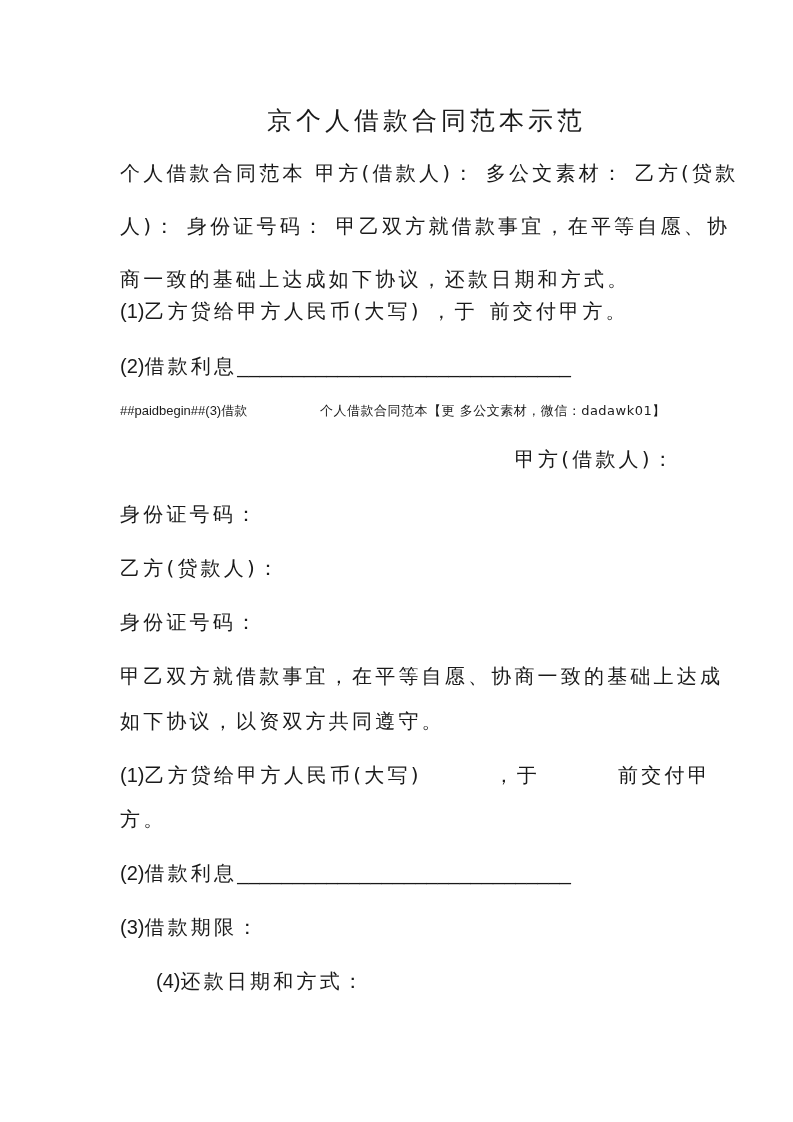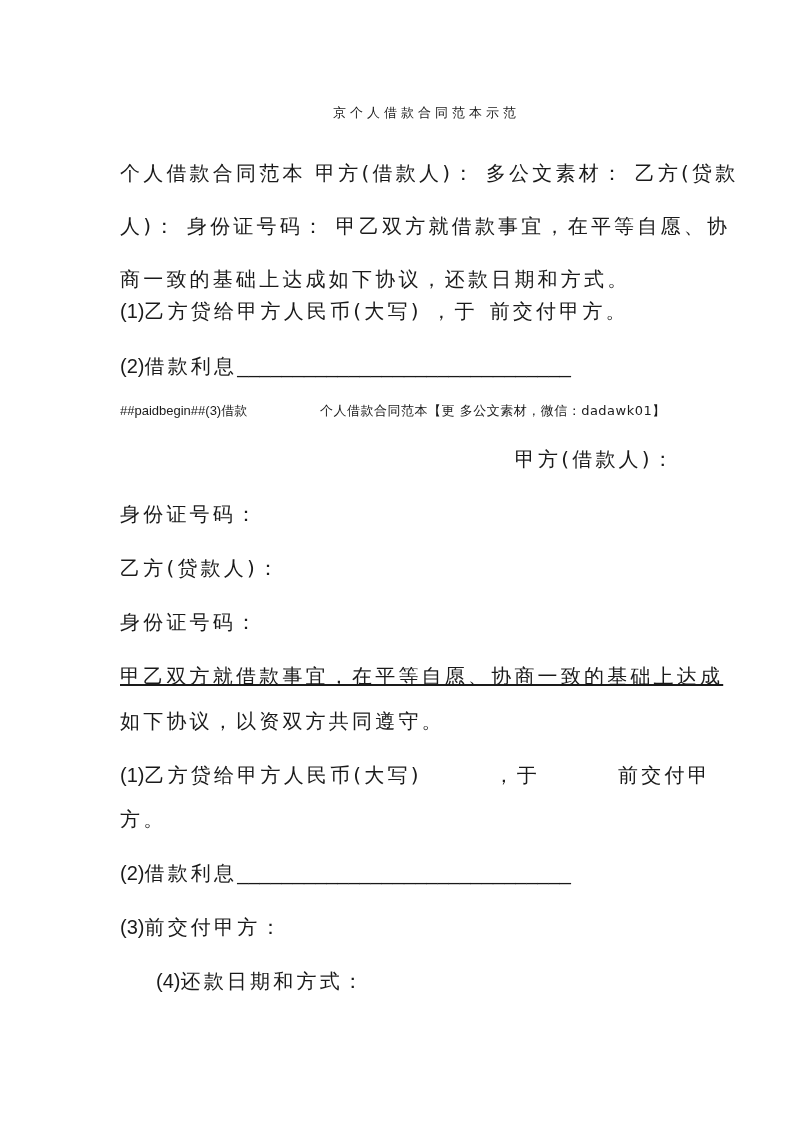--- a/index.html
+++ b/index.html
@@ -21,21 +21,21 @@
       width: 793px;
       height: 1122px;
       background: #ffffff;
     }
     .title {
       position: absolute;
       top: 104px;
       left: 0;
       width: 793px;
       text-align: center;
-      font-size: 13px;
+      font-size: 25px;
       letter-spacing: 4px;
       padding-left: 60px;
       box-sizing: border-box;
     }
     .line {
       position: absolute;
       left: 120px;
       width: 556px;
       font-size: 20px;
       letter-spacing: 3.2px;
@@ -93,33 +93,33 @@
   <div class="small">
     <span class="left">##paidbegin##(3)借款</span>
     <span class="right">个人借款合同范本【更  多公文素材，微信：dadawk01】</span>
   </div>
 
   <div class="line" style="top:446px;text-align:right;">甲方(借款人)：</div>
   <div class="line" style="top:501px;">身份证号码：</div>
   <div class="line" style="top:555px;">乙方(贷款人)：</div>
   <div class="line" style="top:609px;">身份证号码：</div>
 
-  <div class="line justify" style="top:663px;text-decoration:underline;">甲乙双方就借款事宜，在平等自愿、协商一致的基础上达成</div>
+  <div class="line justify" style="top:663px;">甲乙双方就借款事宜，在平等自愿、协商一致的基础上达成</div>
   <div class="line" style="top:708px;">如下协议，以资双方共同遵守。</div>
 
   <div class="line" style="top:762px;">
     <span class="num">(1)</span><span>乙方贷给甲方人民币(大写)</span><span class="gap" style="width:72px;"></span><span>，于</span><span class="gap" style="width:78px;"></span><span>前交付甲</span>
   </div>
   <div class="line" style="top:806px;">方。</div>
 
   <div class="line" style="top:860px;">
     <span class="num">(2)</span><span>借款利息</span><span class="num" style="letter-spacing:0;">______________________________</span>
   </div>
 
   <div class="line" style="top:914px;">
-    <span class="num">(3)</span><span>前交付甲方：</span>
+    <span class="num">(3)</span><span>借款期限：</span>
   </div>
 
   <div class="line" style="top:968px;margin-left:36px;">
     <span class="num">(4)</span><span>还款日期和方式：</span>
   </div>
 
 </div>
 
 </body></html>

